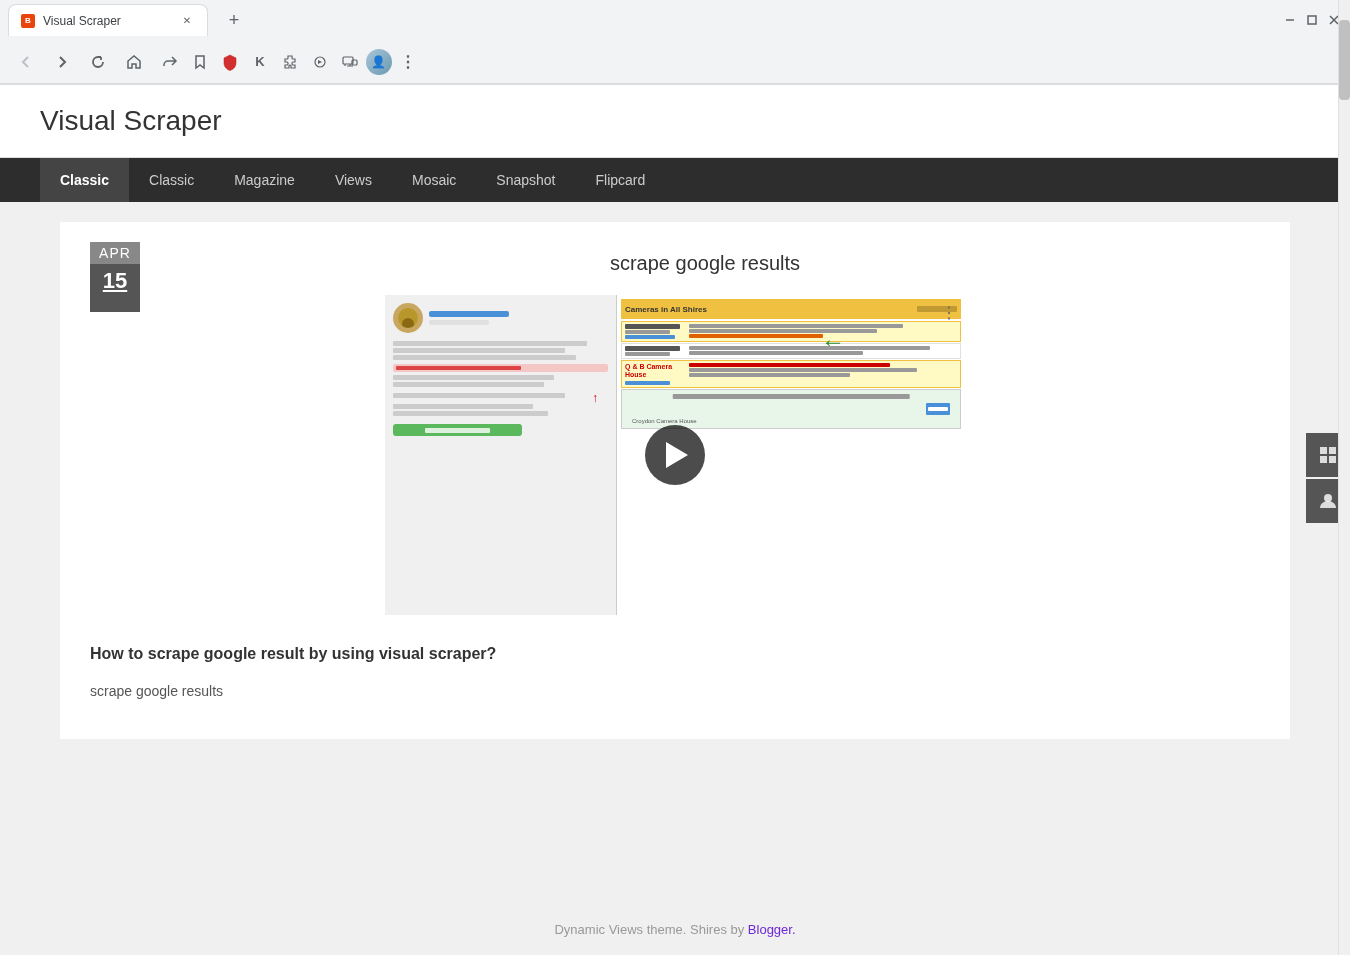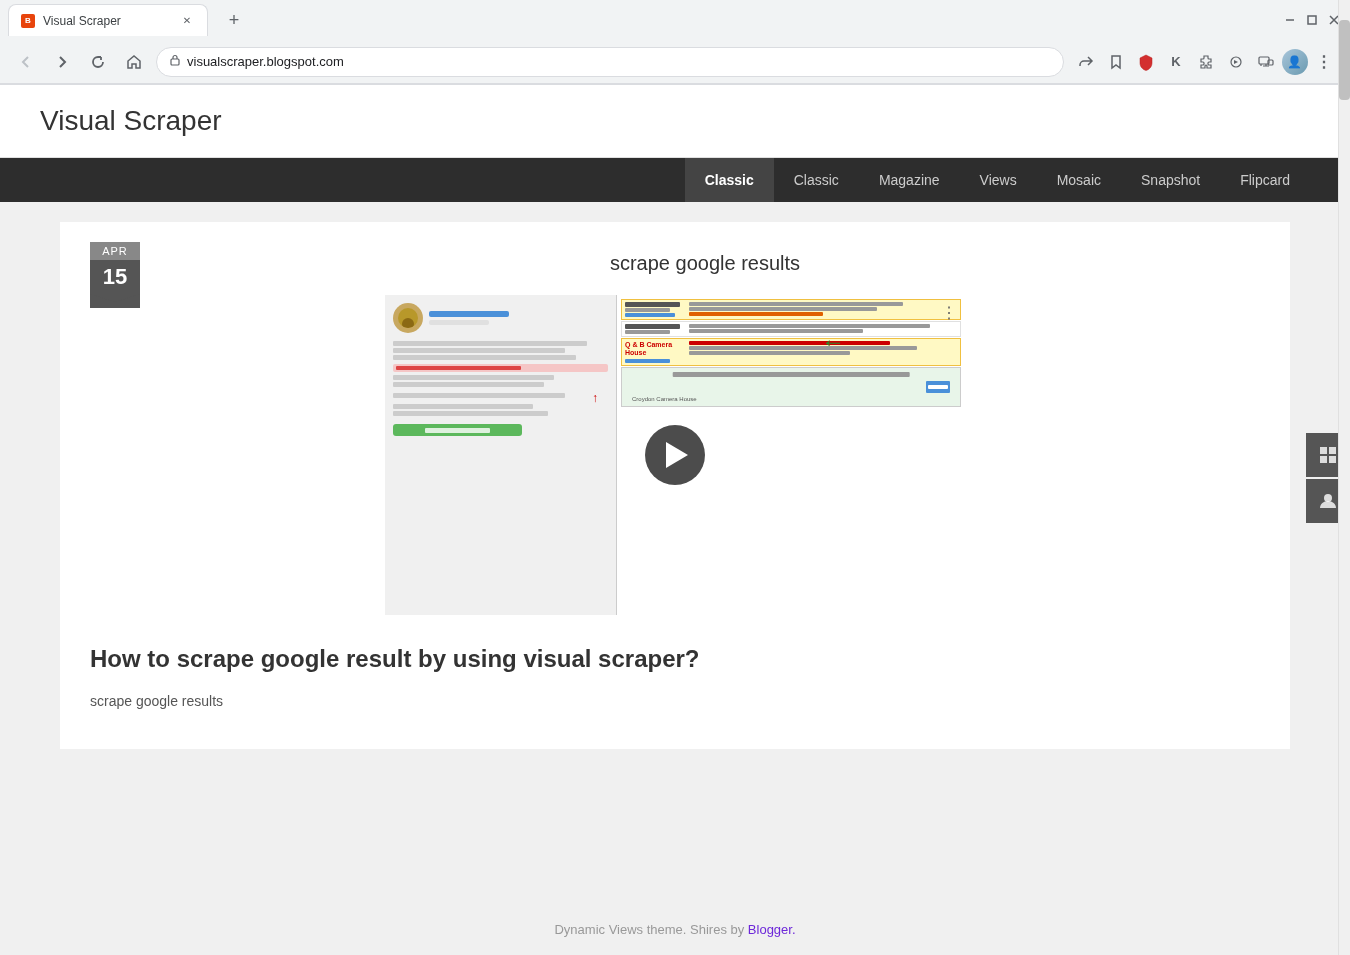--- a/index.html
+++ b/index.html
@@ -191,21 +191,20 @@
       font-size: 14px;
       color: #999;
       width: 280px;
       outline: none;
     }
     .nav-menu {
       background: #2d2d2d;
       display: flex;
       align-items: center;
       padding: 0 40px;
-      justify-content: flex-end;
     }
     .nav-item {
       color: #ccc;
       padding: 14px 20px;
       font-size: 14px;
       cursor: pointer;
       text-decoration: none;
     }
     .nav-item.active {
       color: white;
@@ -230,29 +229,30 @@
       top: 20px;
       left: 30px;
       background: #555;
       color: white;
       text-align: center;
       width: 50px;
       padding-bottom: 6px;
     }
     .date-badge .month {
       background: #888;
-      font-size: 11px;
+      font-size: 14px;
       text-transform: uppercase;
       padding: 3px 0;
       letter-spacing: 1px;
     }
     .date-badge .day {
       font-size: 22px;
       font-weight: bold;
       padding: 4px 8px;
+      text-decoration: underline;
     }
     .date-badge::after {
       content: '';
       display: block;
       border-left: 25px solid transparent;
       border-right: 25px solid transparent;
       border-top: 8px solid #555;
     }
 
     .post-title {
@@ -330,21 +330,21 @@
 
     .three-dots {
       position: absolute;
       top: 8px;
       right: 8px;
       color: #666;
       font-size: 16px;
     }
 
     .post-heading {
-      font-size: 24px;
+      font-size: 16px;
       font-weight: bold;
       color: #333;
       margin: 30px 0 20px 0;
     }
     .post-text {
       font-size: 14px;
       color: #555;
       margin-bottom: 10px;
     }
 
@@ -450,29 +450,20 @@
       <svg width="16" height="16" viewBox="0 0 16 16">
           <path d="M13 8A5 5 0 1 1 8 3h3m0 0v3m0-3H8" fill="none" stroke="#5f6368" stroke-width="1.8"></path>
         </svg>
     </div>
     <div class="nav-btn">
       <svg width="16" height="16" viewBox="0 0 16 16">
           <path d="M2 7l6-5 6 5v7H10v-4H6v4H2z" fill="none" stroke="#5f6368" stroke-width="1.5"></path>
         </svg>
     </div>
 
-    <div class="address-bar">
-      <span class="lock-icon">
-        <svg width="12" height="12" viewBox="0 0 12 12">
-            <rect x="2" y="5" width="8" height="6" rx="1" fill="none" stroke="#5f6368" stroke-width="1.2"></rect>
-            <path d="M4 5V3.5a2 2 0 0 1 4 0V5" fill="none" stroke="#5f6368" stroke-width="1.2"></path>
-          </svg>
-      </span>
-      <span class="url-text">visualscraper.blogspot.com</span>
-    </div>
 
     <div class="nav-actions">
       <div class="nav-action-btn">
         <svg width="16" height="16" viewBox="0 0 16 16">
             <path d="M10 3l4 4-4 4M14 7H6a4 4 0 0 0-4 4v1" fill="none" stroke="#5f6368" stroke-width="1.5"></path>
           </svg>
       </div>
       <div class="nav-action-btn">
         <svg width="16" height="16" viewBox="0 0 16 16">
             <path d="M4 2h8v12l-4-3-4 3z" fill="none" stroke="#5f6368" stroke-width="1.5"></path>
@@ -575,20 +566,24 @@
               <div style="height:5px;background:#ccc;width:65%;border-radius:1px;margin-bottom:2px;"></div>
               <div style="height:5px;background:#ccc;width:72%;border-radius:1px;margin-bottom:8px;"></div>
 
               <div style="background:#5cb85c;height:12px;border-radius:3px;width:60%;display:flex;align-items:center;justify-content:center;">
                 <div style="height:5px;background:rgba(255,255,255,0.8);width:50%;border-radius:1px;"></div>
               </div>
             </div>
 
             <div class="mock-right-panel" style="padding:4px;overflow:hidden;">
 
+              <div style="background:#f0c040;height:20px;display:flex;align-items:center;padding:0 4px;margin-bottom:2px;gap:4px;">
+                <div style="font-size:8px;color:#333;font-weight:bold;">Cameras in All Shires</div>
+                <div style="height:6px;background:rgba(0,0,0,0.2);width:40px;border-radius:1px;margin-left:auto;"></div>
+              </div>
 
               <div style="display:flex;flex-direction:column;gap:1px;">
 
                 <div style="background:#fff9c4;border:1px solid #f0c040;padding:2px 3px;display:flex;gap:4px;align-items:flex-start;">
                   <div style="width:60px;min-width:60px;">
                     <div style="height:5px;background:#555;width:55px;border-radius:1px;margin-bottom:1px;"></div>
                     <div style="height:4px;background:#999;width:45px;border-radius:1px;margin-bottom:1px;"></div>
                     <div style="height:4px;background:#4a90d9;width:50px;border-radius:1px;"></div>
                   </div>
                   <div style="flex:1;">

